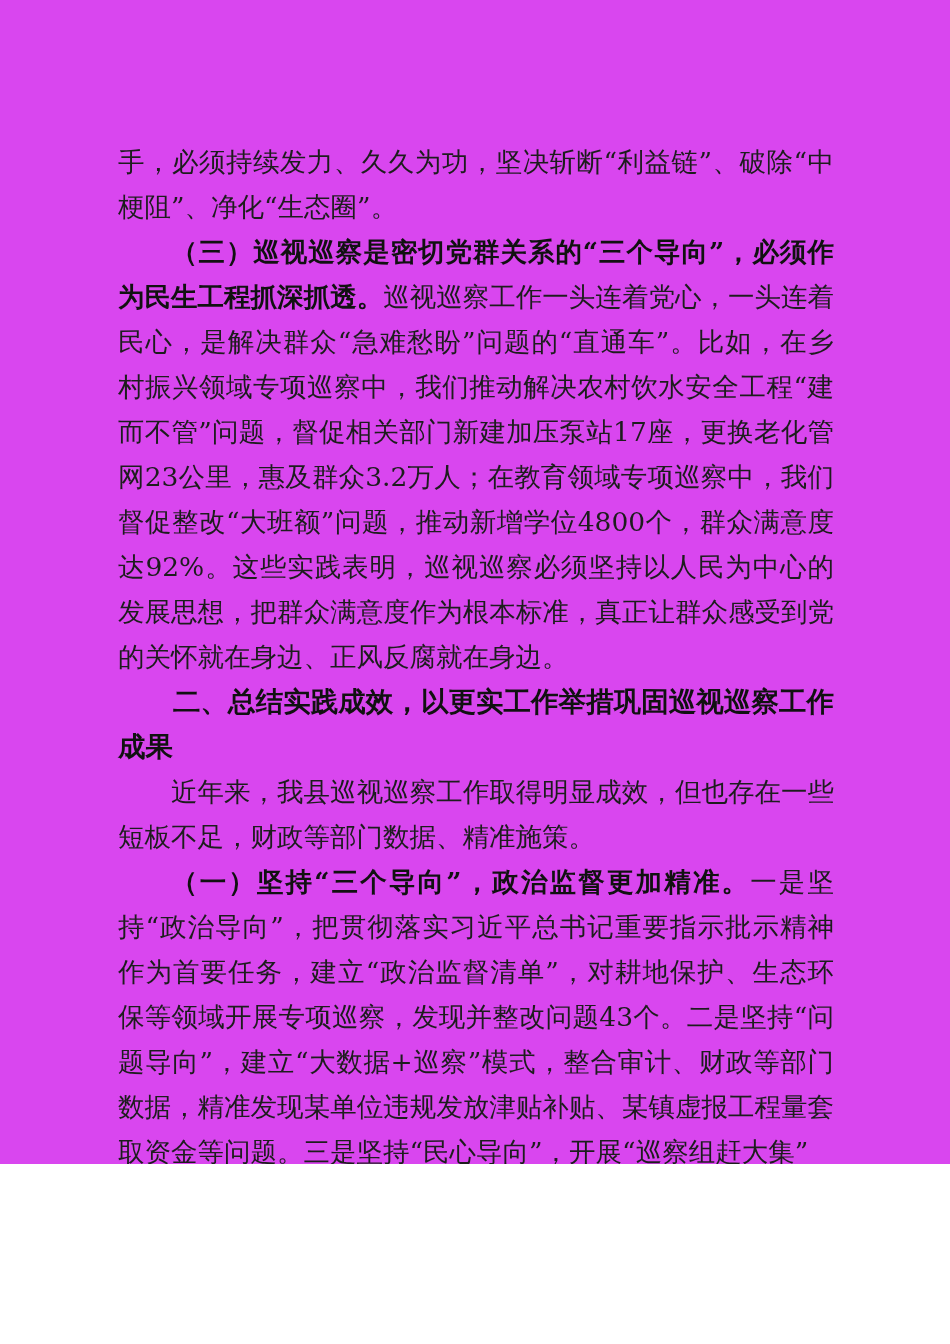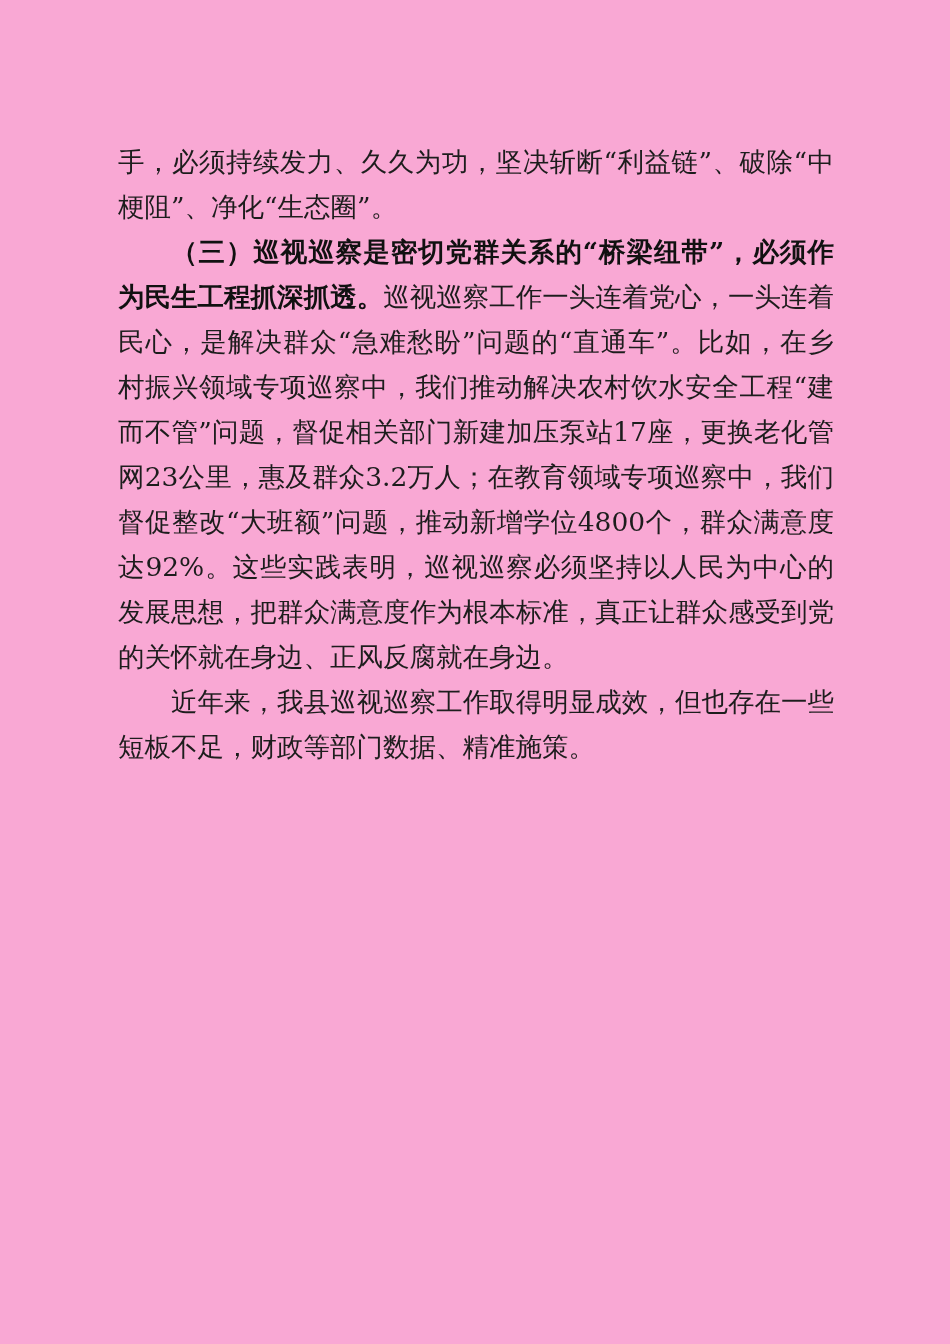--- a/index.html
+++ b/index.html
@@ -3,22 +3,22 @@
 <meta charset="utf-8">
 <style>
   html, body {
     margin: 0;
     padding: 0;
     background: #ffffff;
   }
   .page {
     position: relative;
     width: 950px;
-    height: 1344px;
-    background: #f9a8d4;
+    height: 1164px;
+    background: #d946ef;
     overflow: hidden;
     font-family: "DejaVu Serif", serif;
   }
   .content {
     position: absolute;
     left: 118px;
     top: 139px;
     width: 716px;
     color: #1d1d1d;
     font-size: 26.5px;
@@ -44,16 +44,18 @@
     color: #000000;
     font-weight: bold;
   }
 </style>
 </head>
 <body>
 
 <div class="page">
   <div class="content">
       <p class="para body"><span class="run">手，必须持续发力、久久为功，坚决斩断“利益链”、破除“中梗阻”、净化“生态圈”。</span></p>
-      <p class="para body indent"><span class="run bold">（三）巡视巡察是密切党群关系的“桥梁纽带”，必须作为民生工程抓深抓透。</span><span class="run">巡视巡察工作一头连着党心，一头连着民心，是解决群众“急难愁盼”问题的“直通车”。比如，在乡村振兴领域专项巡察中，我们推动解决农村饮水安全工程“建而不管”问题，督促相关部门新建加压泵站17座，更换老化管网23公里，惠及群众3.2万人；在教育领域专项巡察中，我们督促整改“大班额”问题，推动新增学位4800个，群众满意度达92%。这些实践表明，巡视巡察必须坚持以人民为中心的发展思想，把群众满意度作为根本标准，真正让群众感受到党的关怀就在身边、正风反腐就在身边。</span></p>
+      <p class="para body indent"><span class="run bold">（三）巡视巡察是密切党群关系的“三个导向”，必须作为民生工程抓深抓透。</span><span class="run">巡视巡察工作一头连着党心，一头连着民心，是解决群众“急难愁盼”问题的“直通车”。比如，在乡村振兴领域专项巡察中，我们推动解决农村饮水安全工程“建而不管”问题，督促相关部门新建加压泵站17座，更换老化管网23公里，惠及群众3.2万人；在教育领域专项巡察中，我们督促整改“大班额”问题，推动新增学位4800个，群众满意度达92%。这些实践表明，巡视巡察必须坚持以人民为中心的发展思想，把群众满意度作为根本标准，真正让群众感受到党的关怀就在身边、正风反腐就在身边。</span></p>
+      <p class="para heading indent"><span class="run bold">二、总结实践成效，以更实工作举措巩固巡视巡察工作成果</span></p>
       <p class="para body indent"><span class="run">近年来，我县巡视巡察工作取得明显成效，但也存在一些短板不足，财政等部门数据、精准施策。</span></p>
+      <p class="para body indent"><span class="run bold">（一）坚持“三个导向”，政治监督更加精准。</span><span class="run">一是坚持“政治导向”，把贯彻落实习近平总书记重要指示批示精神作为首要任务，建立“政治监督清单”，对耕地保护、生态环保等领域开展专项巡察，发现并整改问题43个。二是坚持“问题导向”，建立“大数据+巡察”模式，整合审计、财政等部门数据，精准发现某单位违规发放津贴补贴、某镇虚报工程量套取资金等问题。三是坚持“民心导向”，开展“巡察组赶大集”</span></p>
     </div>
 </div>
 
 </body></html>

